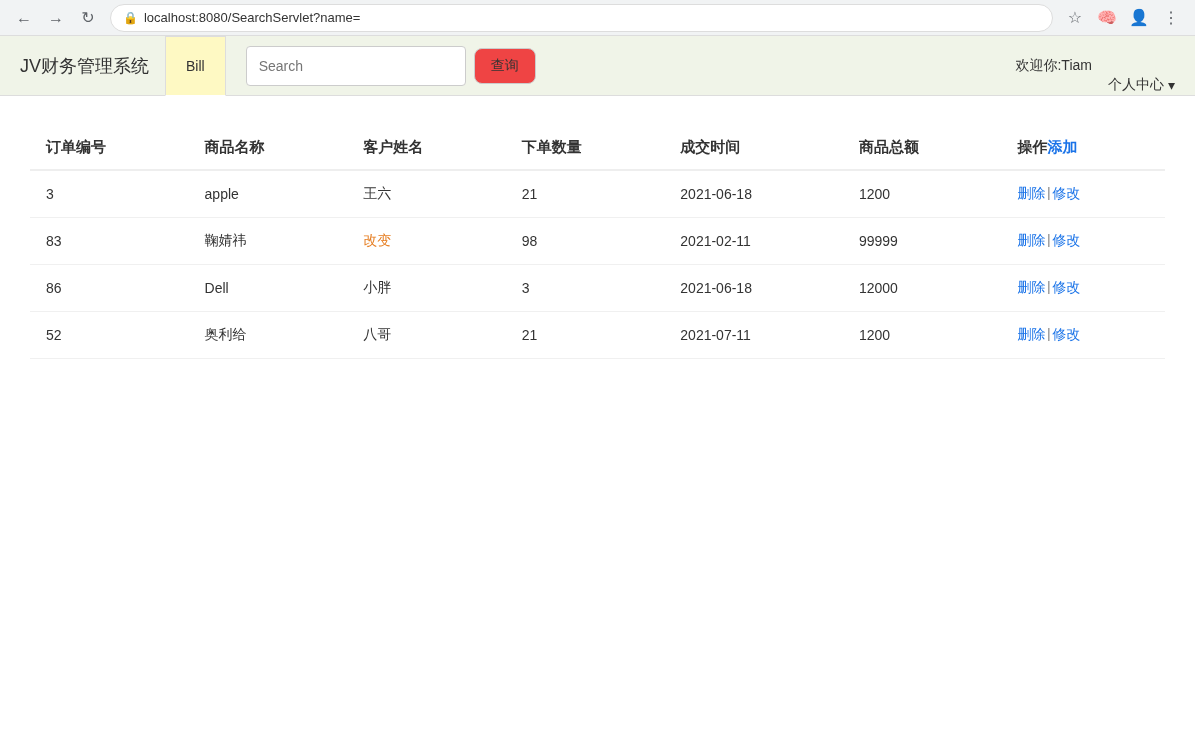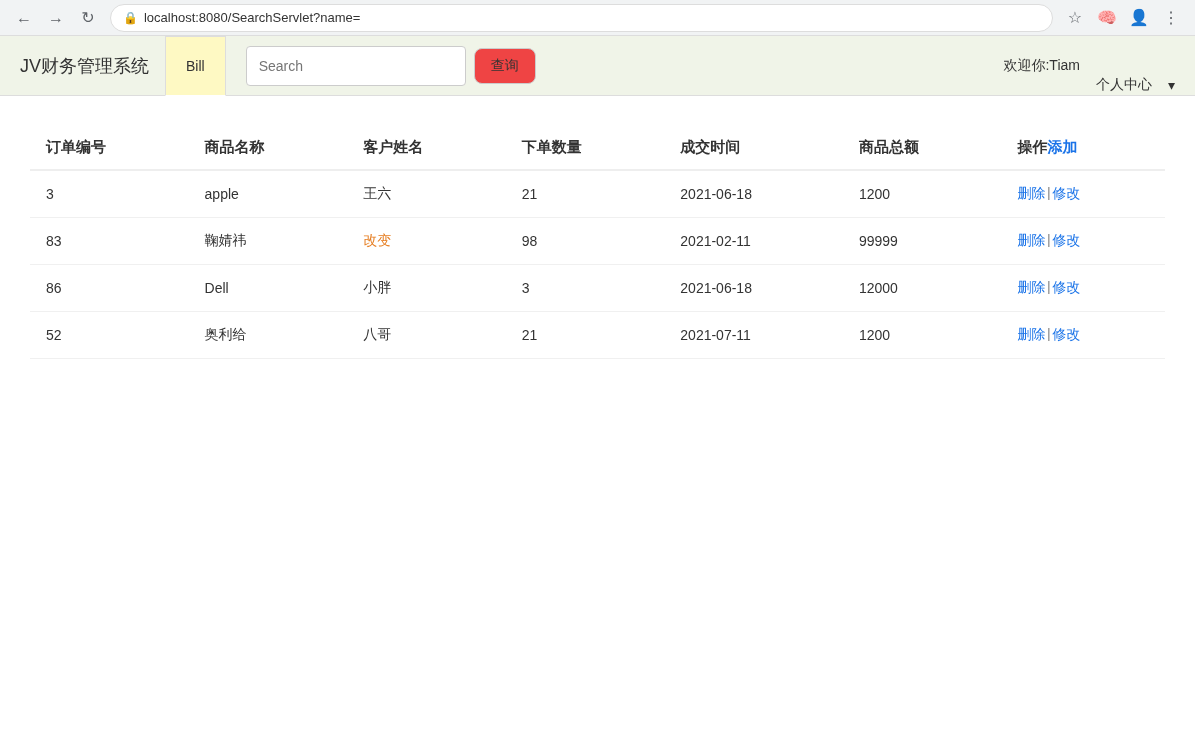--- a/index.html
+++ b/index.html
@@ -163,21 +163,21 @@
       font-size: 14px;
       color: #333;
     }
 
     .user-menu {
       font-size: 14px;
       color: #333;
       cursor: pointer;
       display: flex;
       align-items: center;
-      gap: 16px;
+      gap: 4px;
       margin-top: 38px;
     }
 
     
     .main-content {
       padding: 20px 30px;
     }
 
     
     table {

